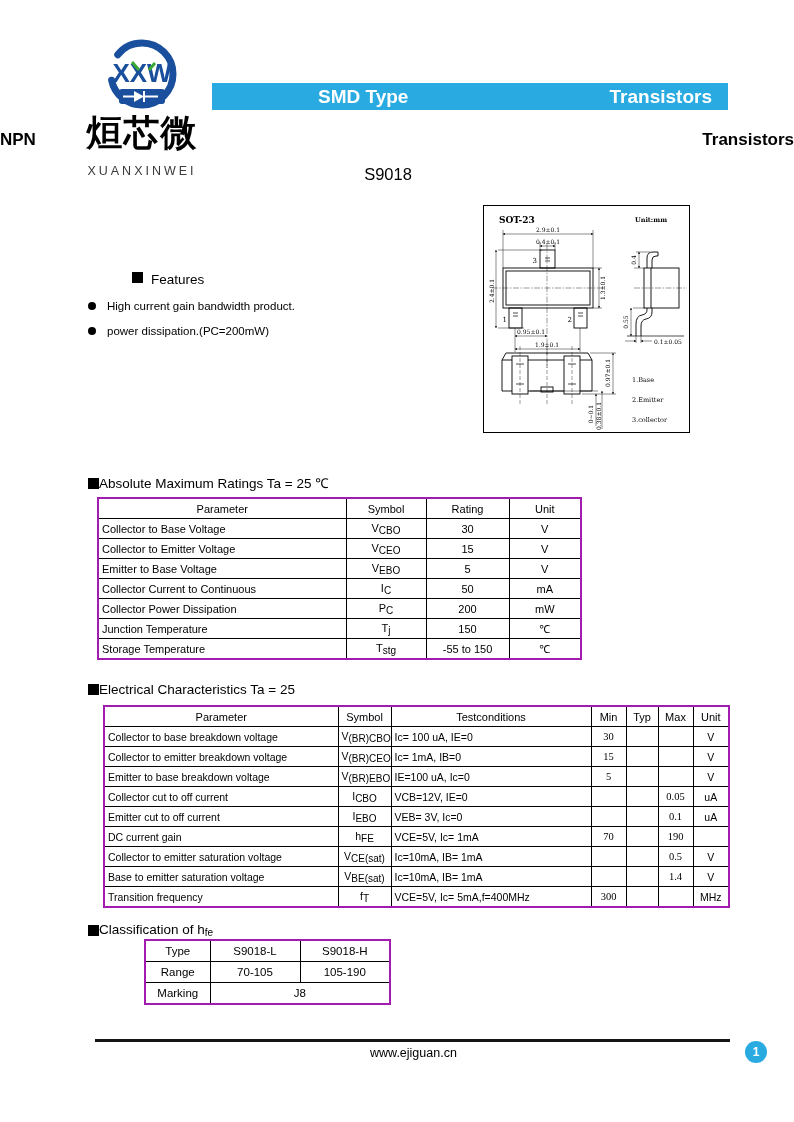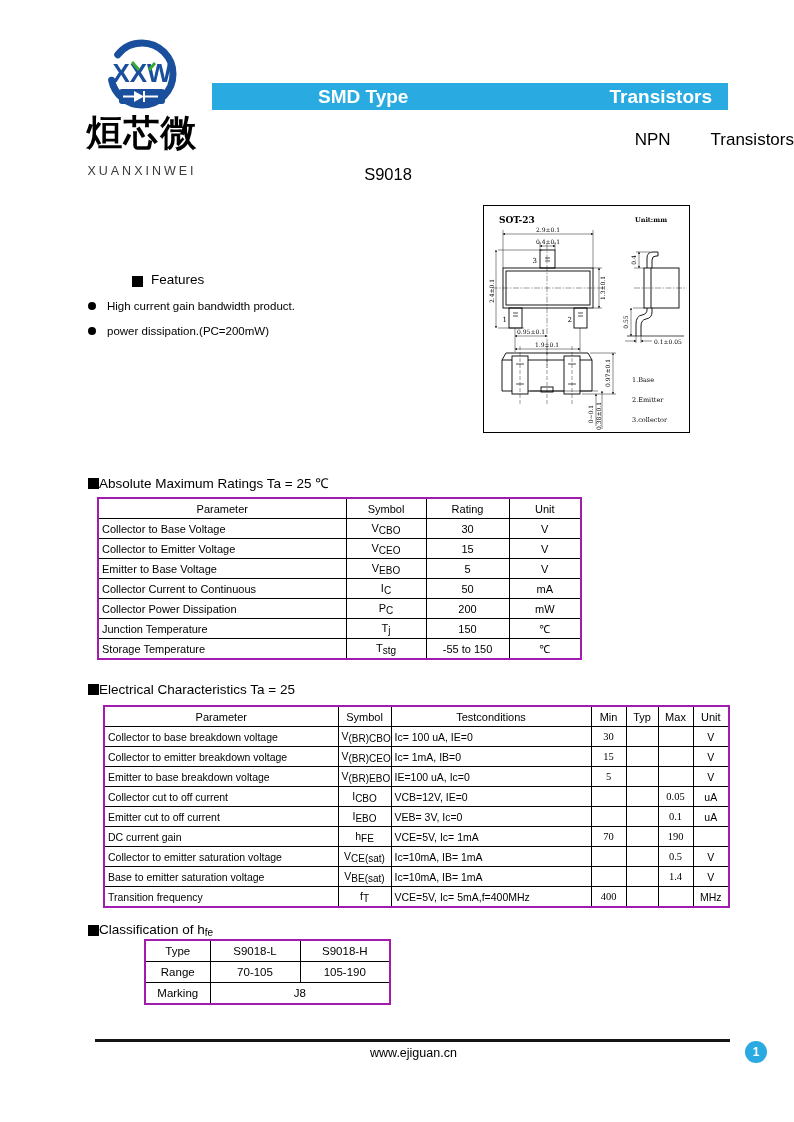--- a/index.html
+++ b/index.html
@@ -12,30 +12,30 @@
   .brand-cn{font-size:36px;font-weight:bold;letter-spacing:1px;line-height:1.05;margin-top:-4px;}
   .brand-en{font-size:12.5px;color:#3a3a3a;letter-spacing:3px;margin-top:12px;}
 
   
   .header-bar{position:absolute;left:212px;top:83px;width:516px;height:27px;background:#29abe2;}
   .header-bar span{position:absolute;top:50%;transform:translateY(-50%);
         color:#fff;font-size:19px;font-weight:bold;}
   .bar-left{left:106px;}
   .bar-right{right:16px;}
   .title-line{position:absolute;left:0;top:130px;width:794px;display:flex;
-        justify-content:flex-end;gap:40px;font-size:17px;font-weight:normal;}
+        justify-content:space-between;gap:40px;font-size:17px;font-weight:bold;}
   .part-number{position:absolute;left:0;top:165px;width:776px;text-align:center;
         font-size:16.5px;font-weight:normal;}
 
   
   .pkg{position:absolute;left:483px;top:205px;width:205px;height:226px;border:1px solid #000;}
 
   
   .features{position:absolute;left:88px;top:272px;}
-  .features-title{display:flex;align-items:flex-end;gap:8px;font-size:13.5px;padding-left:44px;}
+  .features-title{display:flex;align-items:flex-start;gap:8px;font-size:13.5px;padding-left:44px;}
   .sq{width:11px;height:11px;background:#000;display:inline-block;flex:0 0 auto;}
   .feature-item{display:flex;align-items:center;gap:11px;font-size:11.5px;margin-top:13px;}
   .dot{width:8px;height:8px;border-radius:50%;background:#000;display:inline-block;flex:0 0 auto;}
 
   
   .section-h{position:absolute;display:flex;align-items:center;font-size:13.5px;}
   .s1{left:88px;top:474px;}
   .s2{left:88px;top:682px;}
   .s3{left:88px;top:922px;}
 
@@ -390,21 +390,21 @@
       <td class="l">Ic=10mA, IB= 1mA</td>
       <td class="c num"></td>
       <td class="c num"></td>
       <td class="c num">1.4</td>
       <td class="c">V</td>
     </tr>
     <tr>
       <td class="l">Transition frequency</td>
       <td class="c"><span>f</span><span class="sub">T</span></td>
       <td class="l">VCE=5V, Ic= 5mA,f=400MHz</td>
-      <td class="c num">400</td>
+      <td class="c num">300</td>
       <td class="c num"></td>
       <td class="c num"></td>
       <td class="c">MHz</td>
     </tr>
   </tbody>
     </table>
 
   <div class="section-h s3">
     <span class="sq"></span>
     <span><span>Classification of h</span><span class="sub">fe</span></span>

